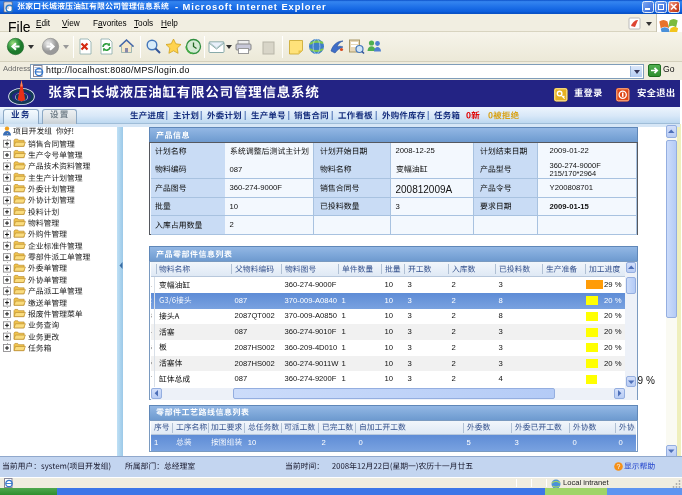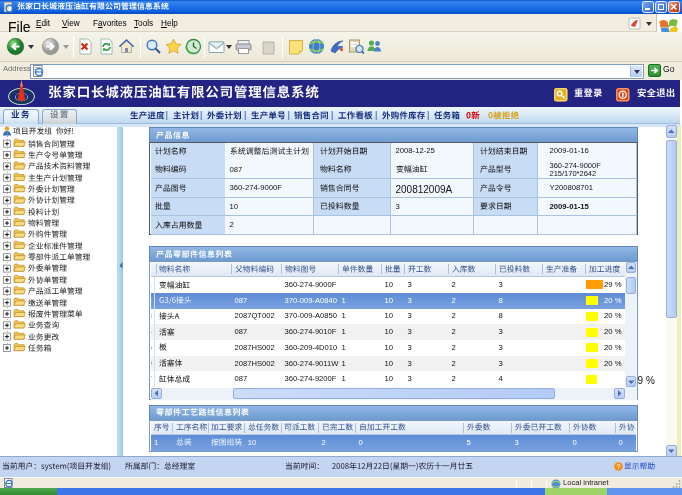--- a/index.html
+++ b/index.html
@@ -47,20 +47,21 @@
       <div style="position:absolute;left:2px;bottom:2px;width:5px;height:2px;background:#fff"></div>
     </div>
 <div class="wbtn" id="bmax">
       <div style="position:absolute;left:2px;top:2px;width:6px;height:6px;border:1.5px solid #fff"></div>
     </div>
 <div class="wbtn" id="bclose">
       <svg width="9.5" height="9.5" style="position:absolute;left:0px;top:0px">
         <path d="M2 2L7.5 7.5M7.5 2L2 7.5" stroke="#fff" stroke-width="1.6"></path>
       </svg>
     </div>
+<div class="lt" style="left:175px;top:2.4px;font-size:9.4px;color:#ffffff;font-weight:bold;letter-spacing:0.9px;">- Microsoft Internet Explorer</div>
 <div id="menubar"></div>
 <div class="lt" style="left:8px;top:19px;font-size:14px;color:#000;"><u>F</u>ile</div>
 <div class="lt" style="left:36px;top:19px;font-size:8.2px;color:#000;"><u>E</u>dit</div>
 <div class="lt" style="left:62px;top:19px;font-size:8.2px;color:#000;"><u>V</u>iew</div>
 <div class="lt" style="left:93px;top:19px;font-size:8.2px;color:#000;">F<u>a</u>vorites</div>
 <div class="lt" style="left:134px;top:19px;font-size:8.2px;color:#000;"><u>T</u>ools</div>
 <div class="lt" style="left:161px;top:19px;font-size:8.2px;color:#000;"><u>H</u>elp</div>
 <svg class="tx" style="left:629px;top:17px" width="24" height="13">
       <rect x="0" y="1" width="11" height="11" rx="1" fill="#fff" stroke="#bbb"></rect>
       <path d="M2 9c2-5 5-6 7-6l-3 7z" fill="#d43"></path>
@@ -173,20 +174,21 @@
       <div id="addrdrop">
         <div class="arr" style="left:3px;top:4px;border-left:3px solid transparent;border-right:3px solid transparent;border-top:4px solid #335"></div>
       </div>
     </div>
 <svg class="tx" style="left:33px;top:65px" width="11" height="12">
       <rect x="0.5" y="0.5" width="8.5" height="11" fill="#fff" stroke="#889"></rect>
       <path d="M1.5 2.5h6M1.5 4.5h6M1.5 6.5h4" stroke="#A8B8D8" stroke-width="0.9"></path>
       <circle cx="6" cy="7" r="3.6" fill="none" stroke="#3377CC" stroke-width="1.4"></circle>
       <path d="M2.6 7h6.8" stroke="#3377CC" stroke-width="1"></path>
     </svg>
+<div class="lt" style="left:46px;top:65.2px;font-size:8.8px;color:#000;letter-spacing:0.3px;">http://localhost:8080/MPS/login.do</div>
 <div id="gobtn">
       <svg width="11" height="11" style="position:absolute;left:0;top:0">
         <path d="M2 5.5h6M5.5 2.8L8.2 5.5 5.5 8.2" stroke="#fff" stroke-width="1.7" fill="none"></path>
       </svg>
     </div>
 <div class="lt" style="left:663px;top:64.5px;font-size:8.6px;color:#111;">Go</div>
 <div id="page"></div>
 <div id="phead"></div>
 <svg class="tx" style="left:7px;top:80px" width="30" height="26">
       <ellipse cx="14.5" cy="16.5" rx="12" ry="7.2" fill="none" stroke="#E8EEF5" stroke-width="2.6"></ellipse>
@@ -412,24 +414,24 @@
 <div class="lt" style="left:391px;top:197.5px;width:83px;height:18.5px;background:#F3F8FE;border-right:1px solid #A8C2E0;border-bottom:1px solid #A8C2E0"></div>
 <div class="lt" style="left:474px;top:197.5px;width:64px;height:18.5px;background:#C9DCF5;border-right:1px solid #A8C2E0;border-bottom:1px solid #A8C2E0"></div>
 <div class="lt" style="left:538px;top:197.5px;width:99px;height:18.5px;background:#F3F8FE;border-right:1px solid #A8C2E0;border-bottom:1px solid #A8C2E0"></div>
 <div class="lt" style="left:150.5px;top:216px;width:75.5px;height:18.5px;background:#C9DCF5;border-right:1px solid #A8C2E0;border-bottom:1px solid #A8C2E0"></div>
 <div class="lt" style="left:225px;top:216px;width:89px;height:18.5px;background:#F3F8FE;border-right:1px solid #A8C2E0;border-bottom:1px solid #A8C2E0"></div>
 <div class="lt" style="left:314px;top:216px;width:77px;height:18.5px;background:#F3F8FE;border-right:1px solid #A8C2E0;border-bottom:1px solid #A8C2E0"></div>
 <div class="lt" style="left:391px;top:216px;width:83px;height:18.5px;background:#F3F8FE;border-right:1px solid #A8C2E0;border-bottom:1px solid #A8C2E0"></div>
 <div class="lt" style="left:474px;top:216px;width:64px;height:18.5px;background:#F3F8FE;border-right:1px solid #A8C2E0;border-bottom:1px solid #A8C2E0"></div>
 <div class="lt" style="left:538px;top:216px;width:99px;height:18.5px;background:#F3F8FE;border-right:1px solid #A8C2E0;border-bottom:1px solid #A8C2E0"></div>
 <div class="lt" style="left:395.5px;top:147.0px;font-size:7.7px;color:#111;">2008-12-25</div>
-<div class="lt" style="left:549.5px;top:147.0px;font-size:7.7px;color:#111;">2009-01-16</div>
+<div class="lt" style="left:549.5px;top:147.0px;font-size:7.7px;color:#111;">2009-01-22</div>
 <div class="lt" style="left:229.5px;top:165.5px;font-size:7.7px;color:#111;">087</div>
 <div class="lt" style="left:549.5px;top:162.1px;font-size:7.5px;color:#111;">360-274-9000F</div>
-<div class="lt" style="left:549.5px;top:170.4px;font-size:7.5px;color:#111;">215/170*2642</div>
+<div class="lt" style="left:549.5px;top:170.4px;font-size:7.5px;color:#111;">215/170*2964</div>
 <div class="lt" style="left:229.5px;top:184.0px;font-size:7.7px;color:#111;">360-274-9000F</div>
 <div class="lt" style="left:395.5px;top:184.0px;font-size:10px;color:#111;">200812009A</div>
 <div class="lt" style="left:549.5px;top:184.0px;font-size:7.7px;color:#111;">Y200808701</div>
 <div class="lt" style="left:229.5px;top:202.5px;font-size:7.7px;color:#111;">10</div>
 <div class="lt" style="left:395.5px;top:202.5px;font-size:7.7px;color:#111;">3</div>
 <div class="lt" style="left:549.5px;top:202.5px;font-size:7.7px;color:#111;font-weight:bold;">2009-01-15</div>
 <div class="lt" style="left:229.5px;top:221.0px;font-size:7.7px;color:#111;">2</div>
 <div class="lt" style="left:149px;top:246px;width:488.5px;height:15px;background:linear-gradient(180deg,#93B7E4 0%,#7CA6D8 60%,#6E9ACF 100%);border:1px solid #5F87B8;border-bottom:none"></div>
 <div class="lt" style="left:149px;top:261px;width:488.5px;height:139px;background:#fff;border:1px solid #7A9AC0"></div>
 <div class="lt" style="left:150.5px;top:261.5px;width:474.5px;height:15.7px;background:linear-gradient(180deg,#F2F6FB,#DFE9F5);border-bottom:1px solid #B8C8DC"></div>

